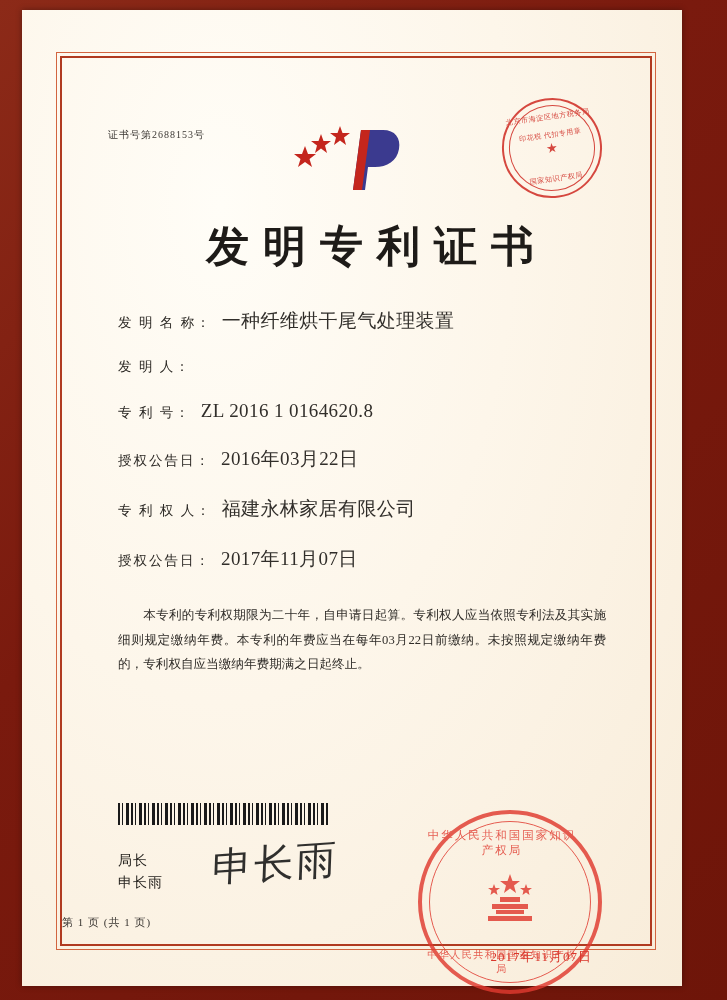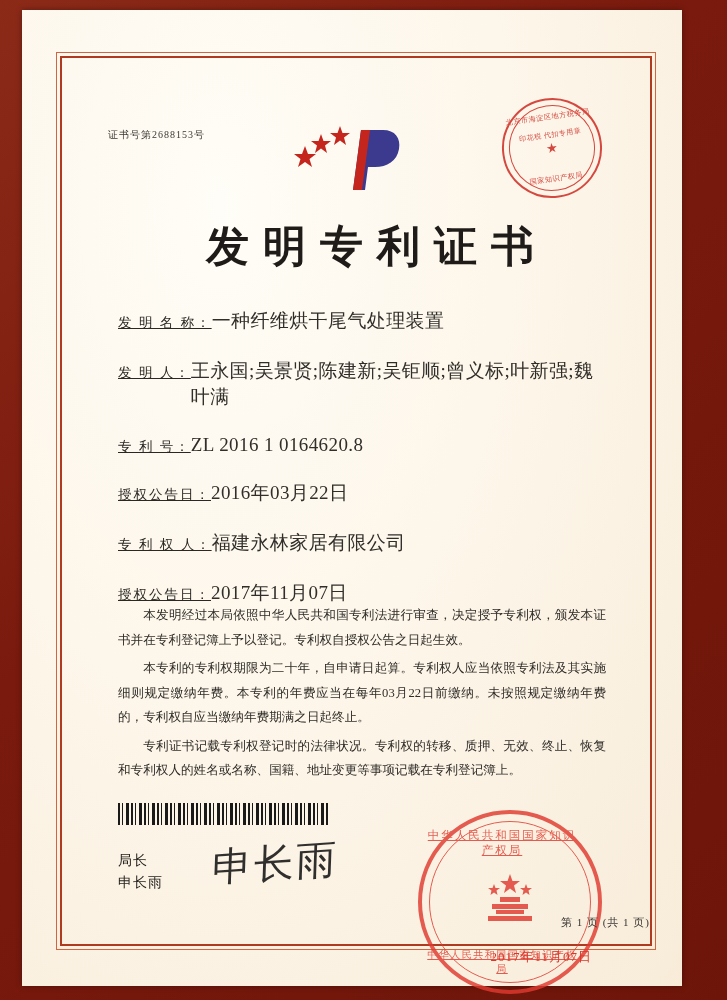--- a/index.html
+++ b/index.html
@@ -140,22 +140,22 @@
   .field-row {
     display: flex;
     align-items: baseline;
     margin-bottom: 24px;
     font-size: 13.5px;
     color: #2b2824;
   }
   .field-label {
     white-space: nowrap;
     letter-spacing: 2px;
+    margin-right: 10px;
     color: #2b2824;
-    text-decoration: underline;
   }
   .field-value {
     font-size: 19px;
     color: #312e2a;
     letter-spacing: 0.4px;
   }
 
   
   #body-text {
     position: absolute;
@@ -240,41 +240,40 @@
   }
   #bottom-seal .arc-text-top,
   #bottom-seal .arc-text-bottom {
     position: absolute;
     left: 0; right: 16px;
     text-align: center;
     color: #e03a2f;
     font-size: 11.5px;
     letter-spacing: 2px;
     font-family: "Liberation Sans", sans-serif;
-    text-decoration: underline;
   }
   #bottom-seal .arc-text-top { top: 14px; }
   #bottom-seal .arc-text-bottom { bottom: 14px; font-size: 10px; letter-spacing: 1.5px; }
 
   
   #seal-date {
     position: absolute;
     right: 58px;
     top: 890px;
     font-size: 13px;
     color: #d9372c;
     letter-spacing: 1px;
   }
 
   
   #page-footer {
     position: absolute;
     left: 0; right: 0;
     bottom: 14px;
-    text-align: right;
+    text-align: left;
     font-size: 11px;
     color: #3a3632;
     letter-spacing: 1px;
   }
 </style>
 </head>
 <body>
 
 <div id="cert-outer">
   <div id="paper">
@@ -305,44 +304,41 @@
 
         <div id="main-title">发明专利证书</div>
 
         <div class="fields">
           <div class="field-row">
             <span class="field-label">发 明 名 称：</span>
             <span class="field-value">一种纤维烘干尾气处理装置</span>
           </div>
           <div class="field-row">
             <span class="field-label">发 明 人：</span>
-            <span class="field-value">王永国;吴景贤;陈建新;吴钜顺;曾义标;叶新强;魏叶满</span>
           </div>
           <div class="field-row">
             <span class="field-label">专 利 号：</span>
             <span class="field-value">ZL 2016 1 0164620.8</span>
           </div>
           <div class="field-row">
             <span class="field-label">授权公告日：</span>
             <span class="field-value">2016年03月22日</span>
           </div>
           <div class="field-row">
             <span class="field-label">专 利 权 人：</span>
             <span class="field-value">福建永林家居有限公司</span>
           </div>
           <div class="field-row">
             <span class="field-label">授权公告日：</span>
             <span class="field-value">2017年11月07日</span>
           </div>
         </div>
 
         <div id="body-text">
-          <p>本发明经过本局依照中华人民共和国专利法进行审查，决定授予专利权，颁发本证书并在专利登记簿上予以登记。专利权自授权公告之日起生效。</p>
           <p>本专利的专利权期限为二十年，自申请日起算。专利权人应当依照专利法及其实施细则规定缴纳年费。本专利的年费应当在每年03月22日前缴纳。未按照规定缴纳年费的，专利权自应当缴纳年费期满之日起终止。</p>
-          <p>专利证书记载专利权登记时的法律状况。专利权的转移、质押、无效、终止、恢复和专利权人的姓名或名称、国籍、地址变更等事项记载在专利登记簿上。</p>
         </div>
 
         <div id="barcode"></div>
 
         <div id="director">
           <div>局长</div>
           <div>申长雨</div>
         </div>
         <div id="signature">申长雨</div>
 

